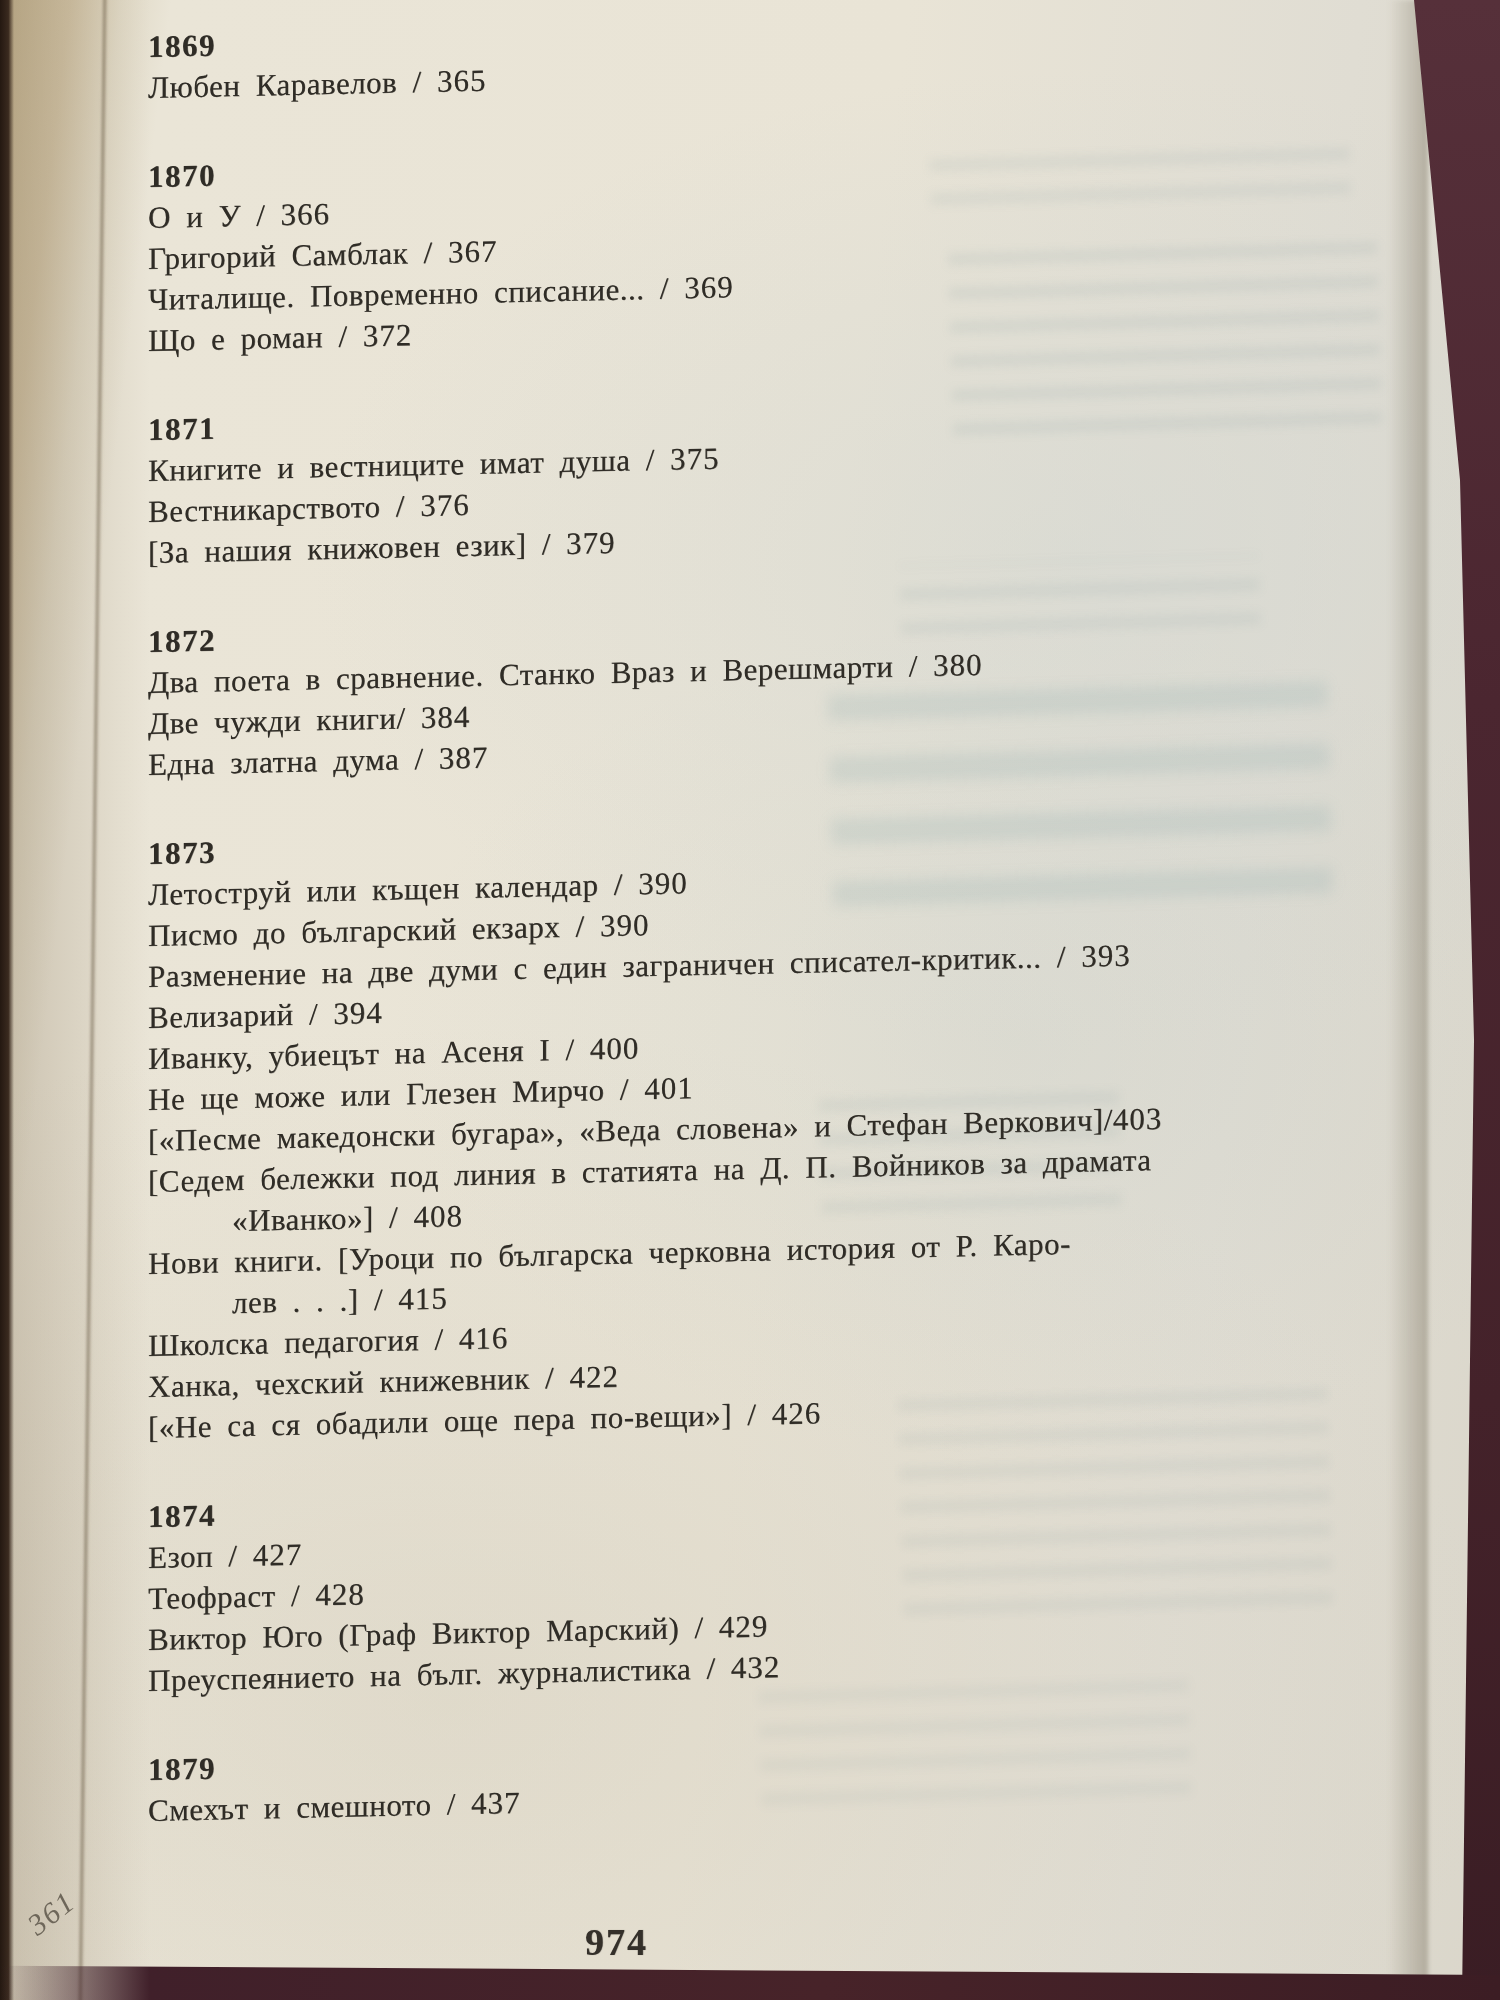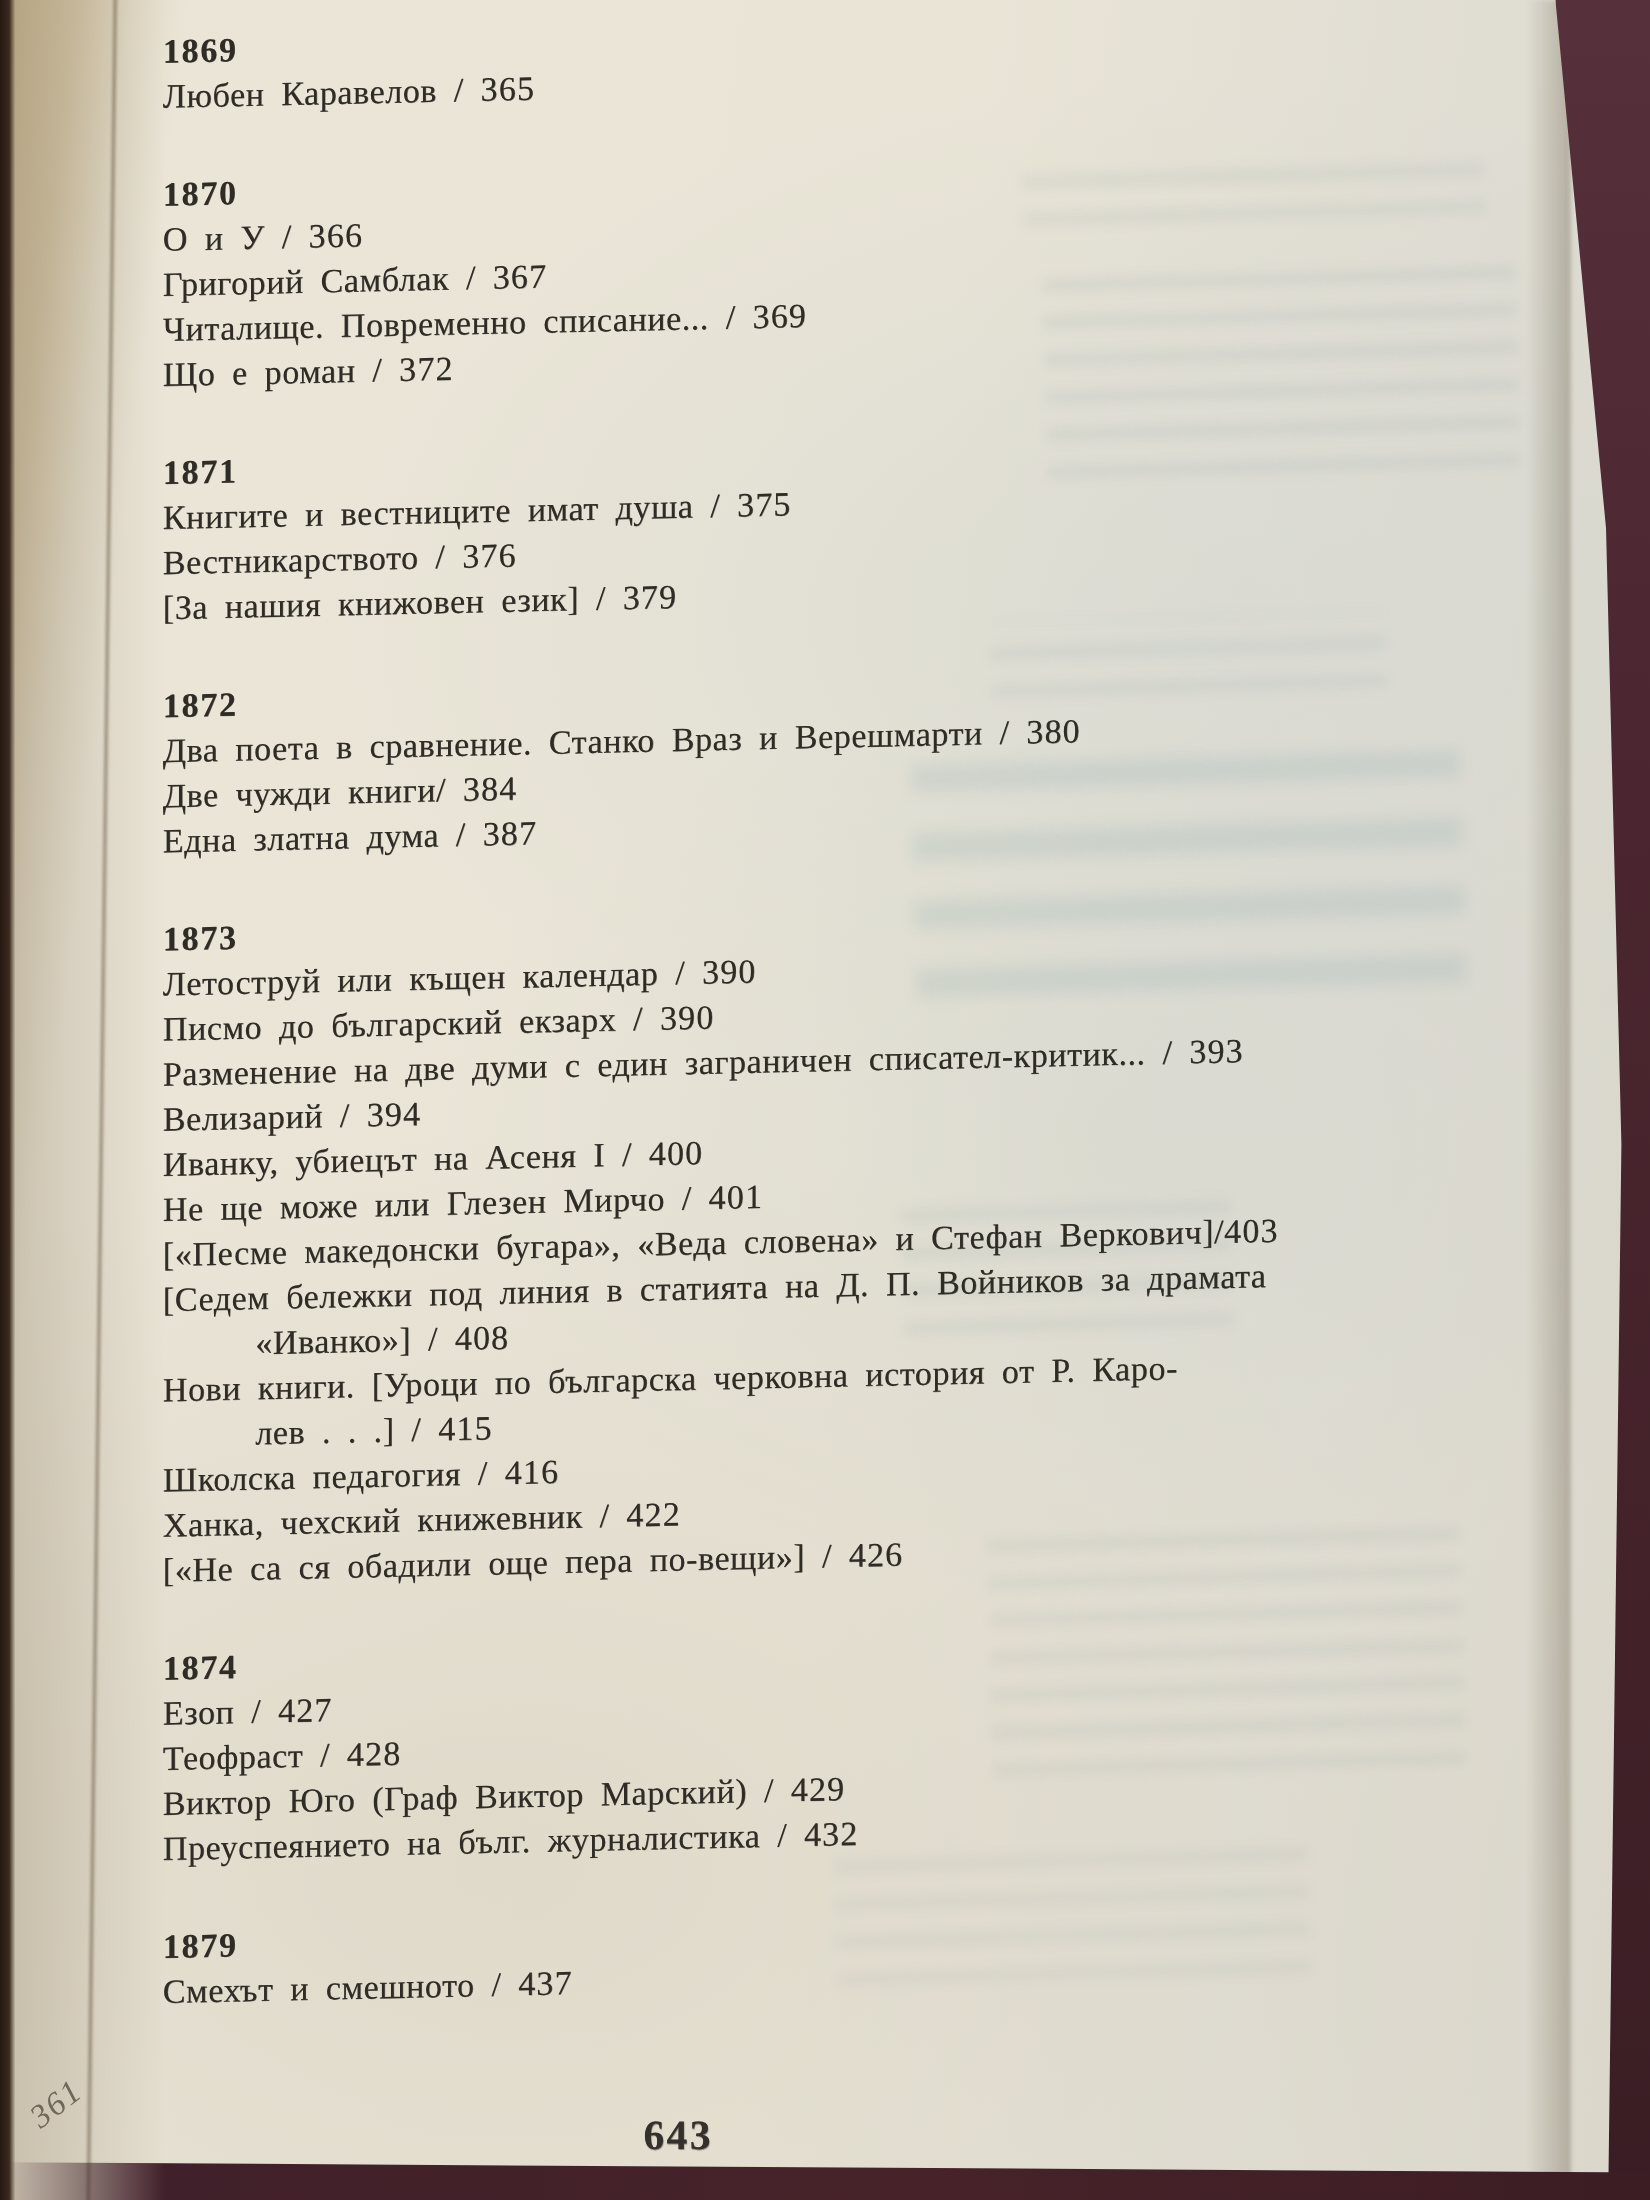--- a/index.html
+++ b/index.html
@@ -119,19 +119,19 @@
         <div class="line"><span>Теофраст</span><span> / </span><span class="pg">428</span></div>
         <div class="line"><span>Виктор Юго (Граф Виктор Марский)</span><span> / </span><span class="pg">429</span></div>
         <div class="line"><span>Преуспеянието на бълг. журналистика</span><span> / </span><span class="pg">432</span></div>
       </div>
       <div class="section">
         <div class="year">1879</div>
         <div class="line"><span>Смехът и смешното</span><span> / </span><span class="pg">437</span></div>
       </div>
     </div>
 
-  <div class="folio">643</div>
+  <div class="folio">974</div>
   <div class="handnote">361</div>
 
   <div class="page-right-shadow"></div>
   <div class="cover-right"></div>
   <div class="cover-bottom"></div>
 </div>
 
 </body></html>

